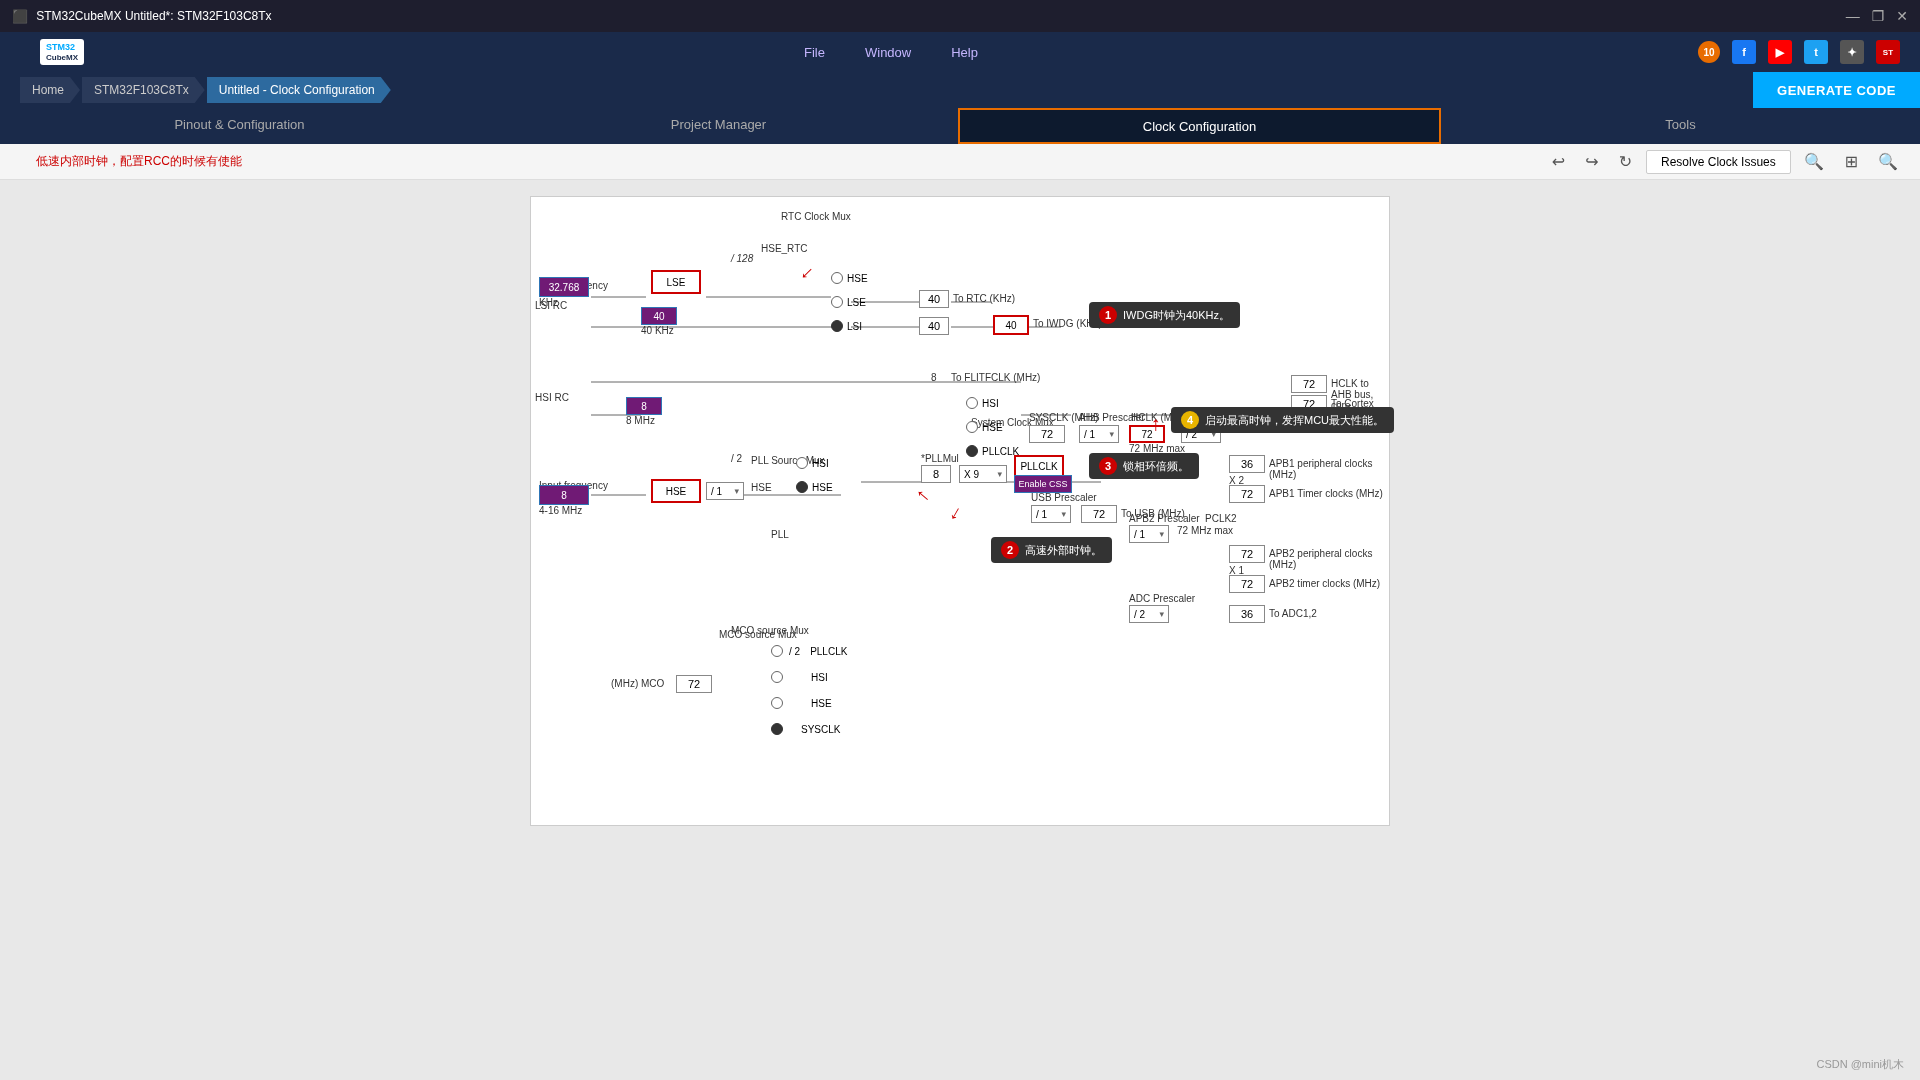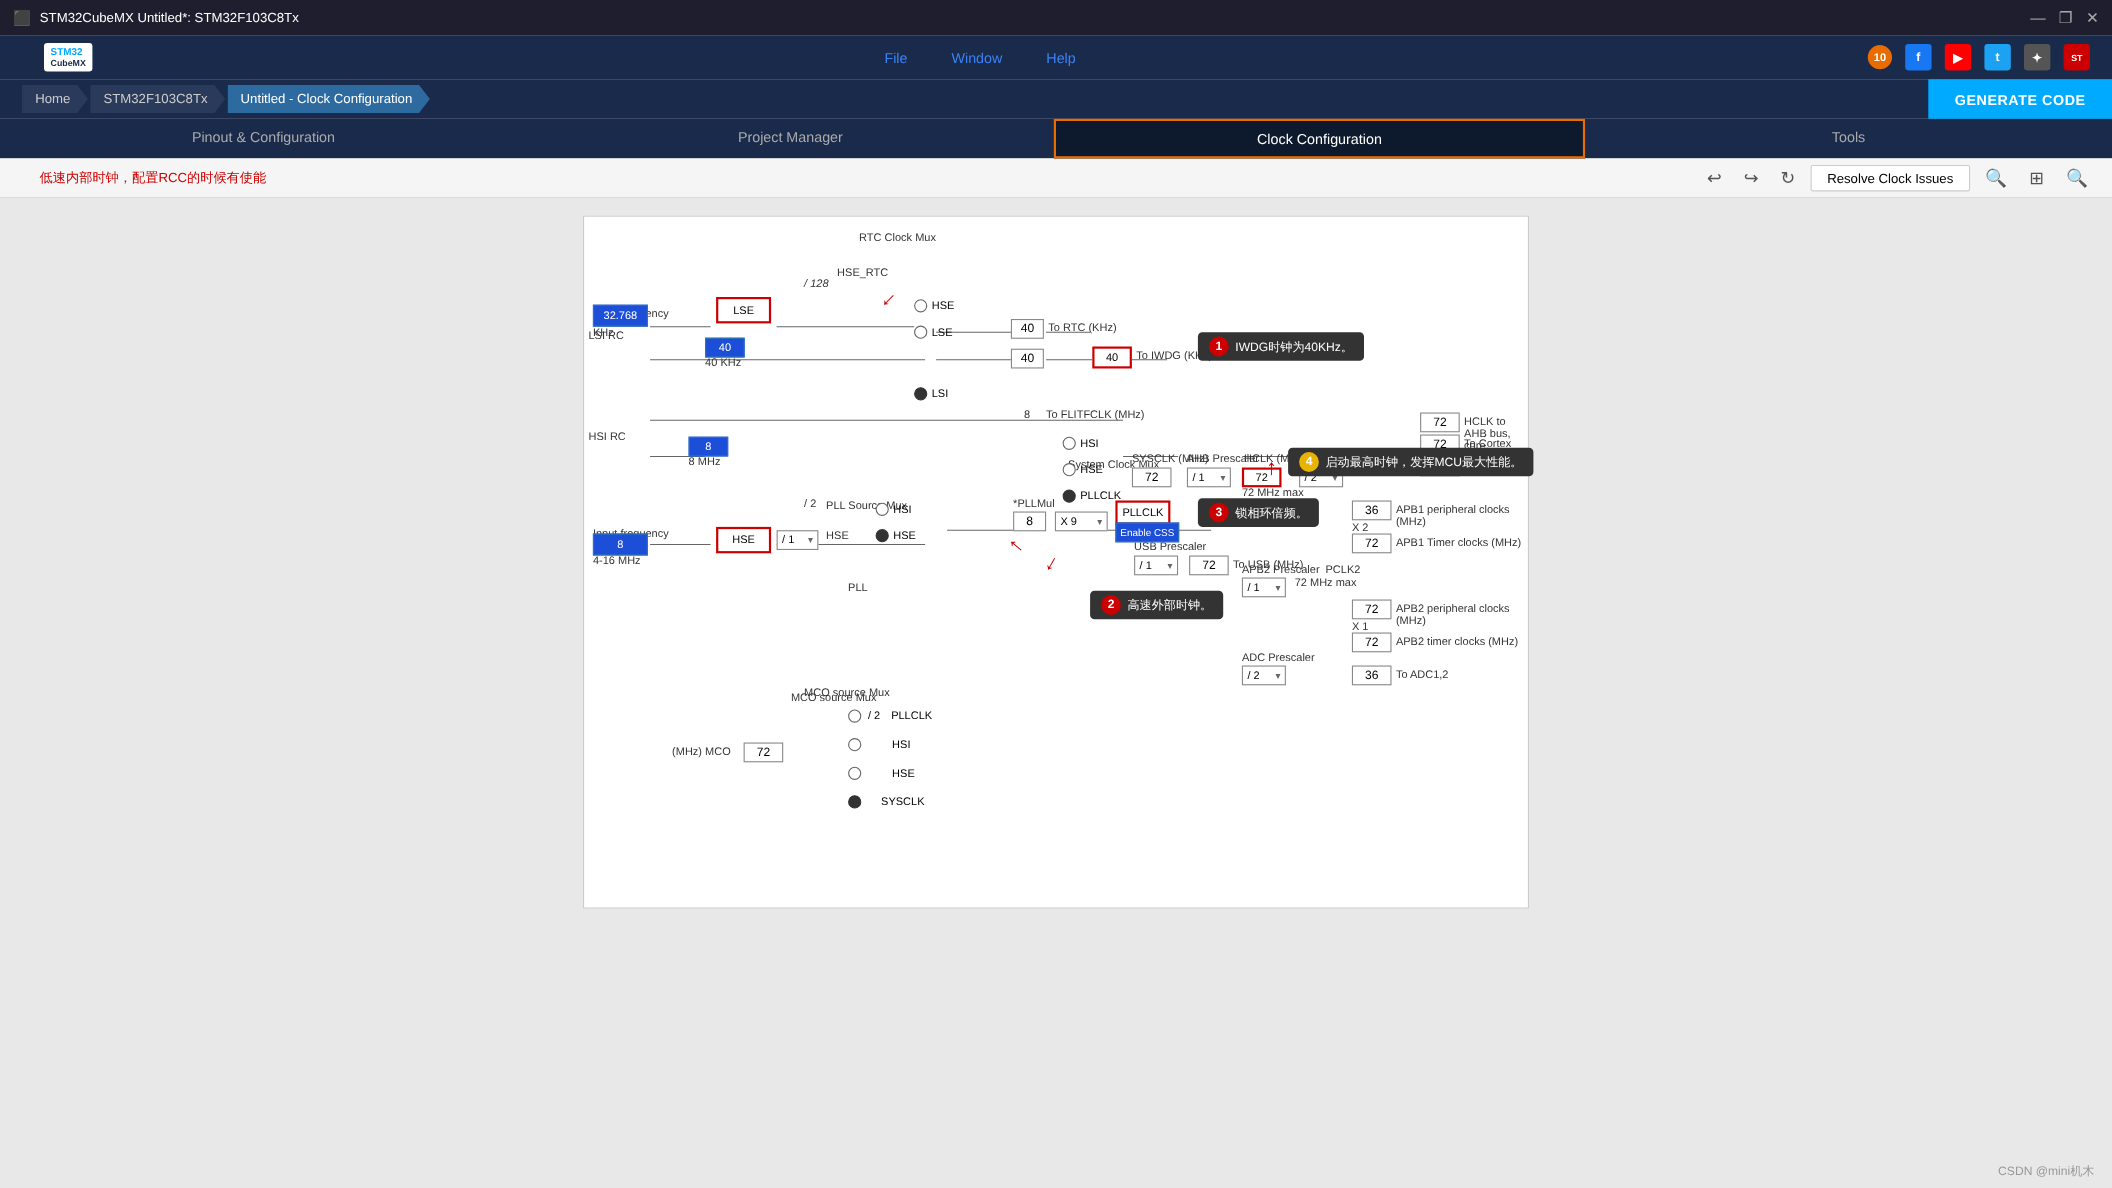--- a/index.html
+++ b/index.html
@@ -32,21 +32,21 @@
     .menu-bar-logo { display: flex; align-items: center; padding-left: 20px; }
     .logo-box {
       background: white;
       padding: 3px 6px;
       border-radius: 3px;
       font-weight: bold;
       font-size: 11px;
       color: #1a2a4a;
       line-height: 1.2;
     }
-    .menu-items { display: flex; gap: 40px; color: #3b82f6; font-size: 13px; }
+    .menu-items { display: flex; gap: 40px; color: #c4b5fd; font-size: 13px; }
     .menu-items span { cursor: pointer; }
     .menu-right { display: flex; align-items: center; gap: 12px; color: white; font-size: 14px; }
     .social-icon { width: 24px; height: 24px; display: inline-flex; align-items: center; justify-content: center; border-radius: 3px; font-size: 11px; font-weight: bold; cursor: pointer; }
     .fb { background: #1877f2; }
     .yt { background: #ff0000; }
     .tw { background: #1da1f2; }
     .net { background: #555; }
     .st { background: #cc0000; }
     .version-badge { background: #e86c00; border-radius: 50%; width: 22px; height: 22px; display: flex; align-items: center; justify-content: center; font-size: 10px; font-weight: bold; color: white; }
 
@@ -162,21 +162,21 @@
     
     .block {
       position: absolute;
       border: 1px solid #666;
       background: white;
       display: flex;
       align-items: center;
       justify-content: center;
       font-size: 10px;
     }
-    .block.blue { background: #1d4ed8; color: white; border: 1px solid #2e75b6; }
+    .block.blue { background: #701a75; color: white; border: 1px solid #2e75b6; }
     .block.red-outline { background: white; border: 2px solid #cc0000; }
     .block.value { background: white; border: 1px solid #888; font-size: 11px; }
     .radio-circle { width: 12px; height: 12px; border-radius: 50%; border: 1.5px solid #666; background: white; }
     .radio-circle.selected { background: #333; border-color: #333; }
 
     .label-text { position: absolute; font-size: 10px; color: #333; }
 
     
     .diagram-svg {
       position: absolute;
@@ -398,21 +398,21 @@
 
     <div style="position:absolute;top:75px;left:300px;display:flex;flex-direction:column;gap:12px;">
       <div style="display:flex;align-items:center;gap:4px;">
         <div class="radio-circle"></div>
         <span style="font-size:10px;">HSE</span>
       </div>
       <div style="display:flex;align-items:center;gap:4px;">
         <div class="radio-circle"></div>
         <span style="font-size:10px;">LSE</span>
       </div>
-      <div style="display:flex;align-items:flex-end;gap:4px;margin-top:32px;">
+      <div style="display:flex;align-items:flex-end;gap:4px;">
         <div class="radio-circle selected"></div>
         <span style="font-size:10px;">LSI</span>
       </div>
     </div>
 
     <div class="label-text" style="top:56px;left:200px;font-style:italic;">
       <span>/ 128</span>
     </div>
     <div class="label-text" style="top:46px;left:230px;">HSE_RTC</div>
 

